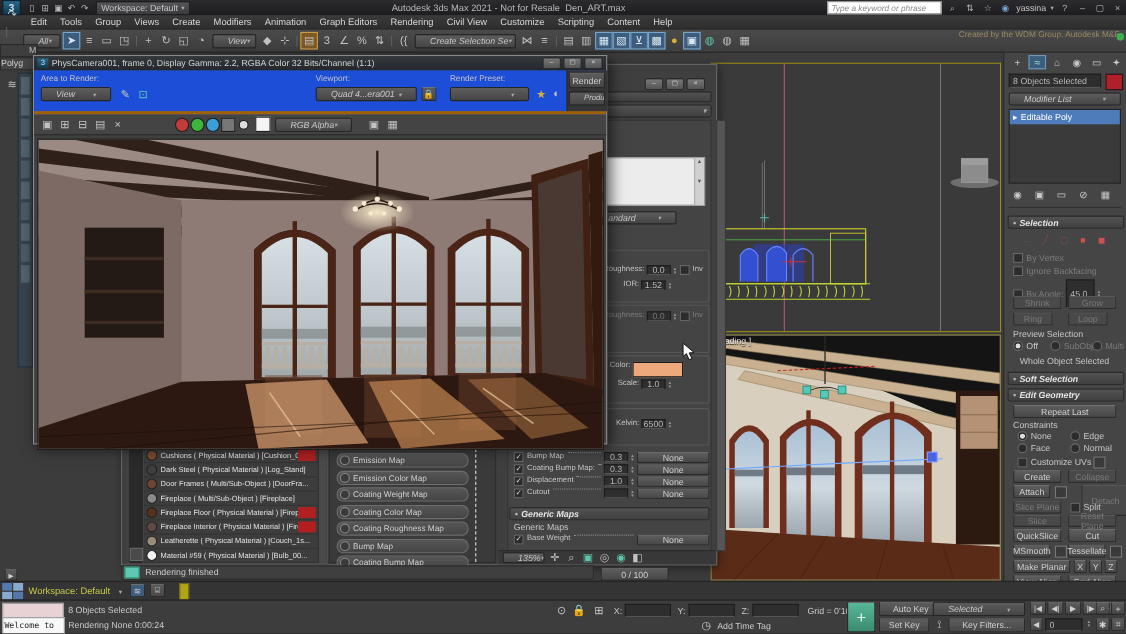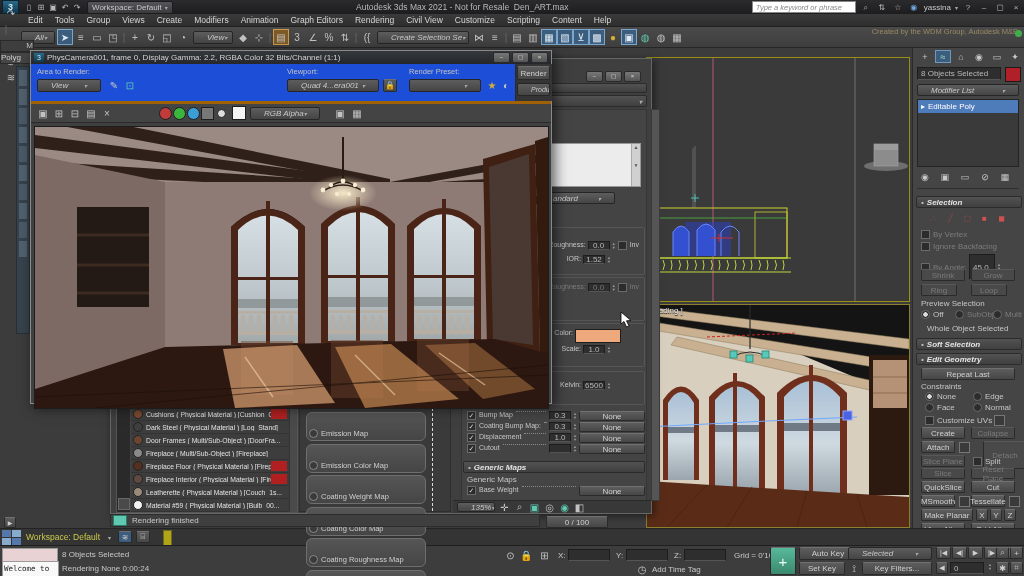--- a/index.html
+++ b/index.html
@@ -44,21 +44,21 @@
   
   .vp{border:1px solid #9a8f15;box-sizing:border-box;background:#3a3a3a;}
   #vp-label{color:#e8e8e8;font-size:8px;text-shadow:0 1px 1px #000;}
   
   #cpanel{left:912px;top:48px;width:112px;height:528px;background:#454545;border-left:1px solid #2a2a2a;box-sizing:border-box;}
   .cptab{width:16px;height:13px;display:flex;align-items:center;justify-content:center;color:#c8c8c8;font-size:9px;}
   .cptab.on{background:#3c5d7d;color:#9fe8cf;border:1px solid #6e99bd;box-sizing:border-box;}
   .soi{width:13px;height:12px;display:flex;align-items:center;justify-content:center;font-size:8px;}
   
   #slate{left:110px;top:58px;width:542px;height:456px;background:#3f3f3f;border:1px solid #666;box-sizing:border-box;z-index:40;box-shadow:2px 2px 8px rgba(0,0,0,.5);}
-  .pill{height:11px;background:linear-gradient(#565656,#454545);border:1px solid #6e6e6e;border-radius:6px;display:flex;color:#cfcfcf;font-size:7.5px;padding:16px 4px 0 2px;margin-bottom:2.5px;}
+  .pill{height:11px;background:linear-gradient(#565656,#454545);border:1px solid #6e6e6e;border-radius:6px;display:flex;align-items:center;color:#cfcfcf;font-size:7.5px;padding:0 4px 0 2px;margin-bottom:2.5px;}
   .sock{width:7px;height:7px;border-radius:50%;background:#3a3a3a;border:1px solid #888;margin-right:3px;flex:none;}
   .mrow{height:12px;display:flex;align-items:center;padding:0 2px;border-bottom:1px solid #333;background:#3d3d3d;overflow:hidden;white-space:nowrap;}
   .msph{width:8px;height:8px;border-radius:50%;border:1px solid #222;margin-right:3px;flex:none;}
   .mtxt{font-size:6.8px;color:#e2e2e2;overflow:hidden;white-space:nowrap;flex:1;}
   .mbadge{width:16px;height:10px;background:#b02020;flex:none;}
   .maprow{display:flex;align-items:flex-start;height:11px;font-size:7px;color:#c6c6c6;}
   .dots{flex:1;border-bottom:1px dotted #8a8a8a;margin:0 3px 3px 3px;}
   .nbtn{width:66px;height:10px;flex:none;}
   .sfld{width:22px;height:9px;flex:none;justify-content:center;}
   

